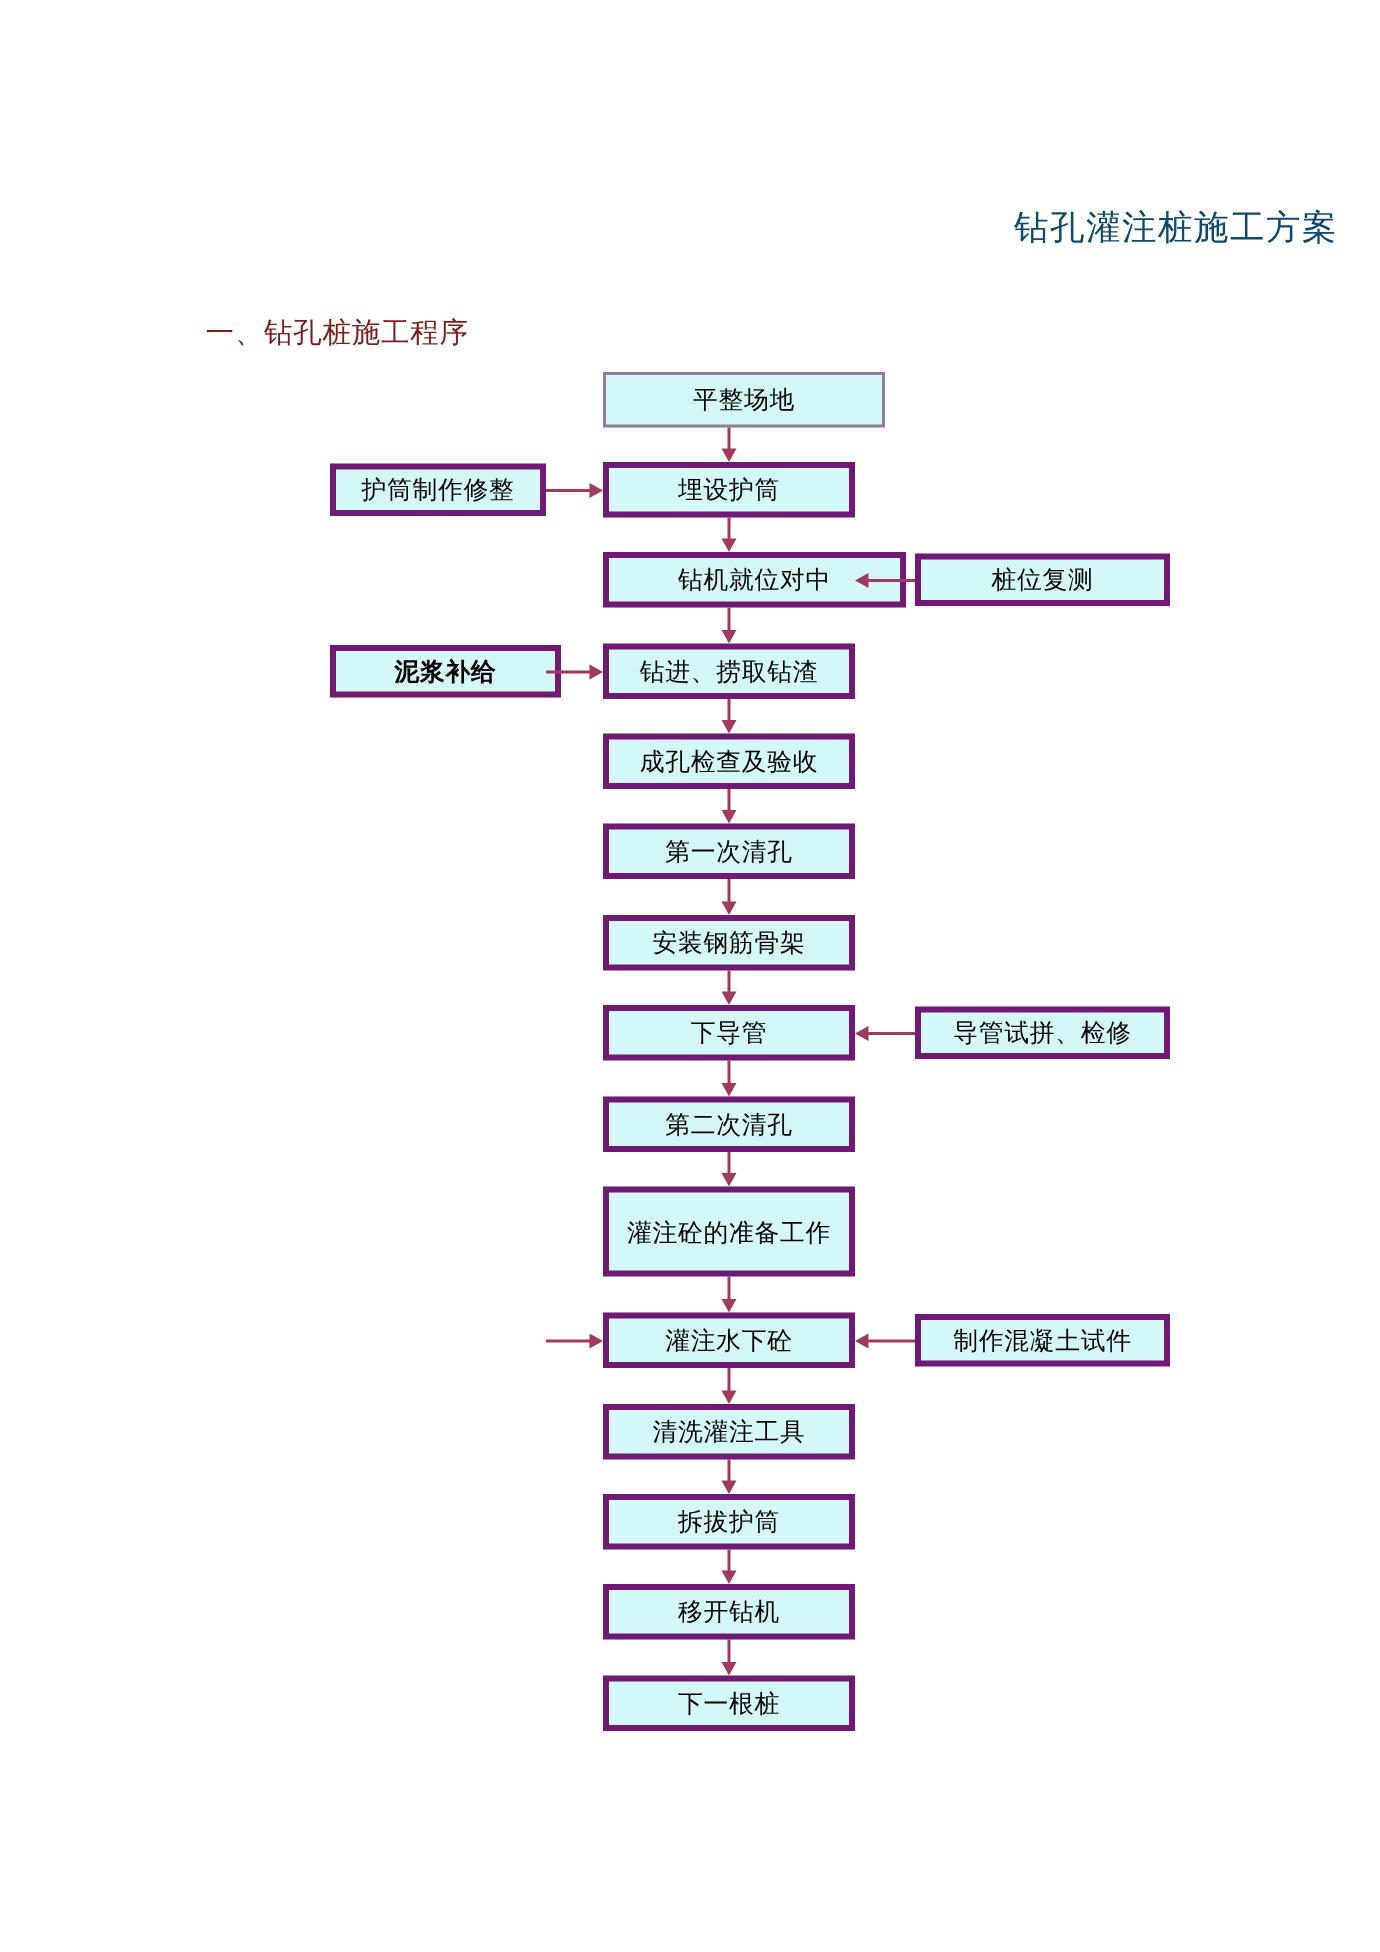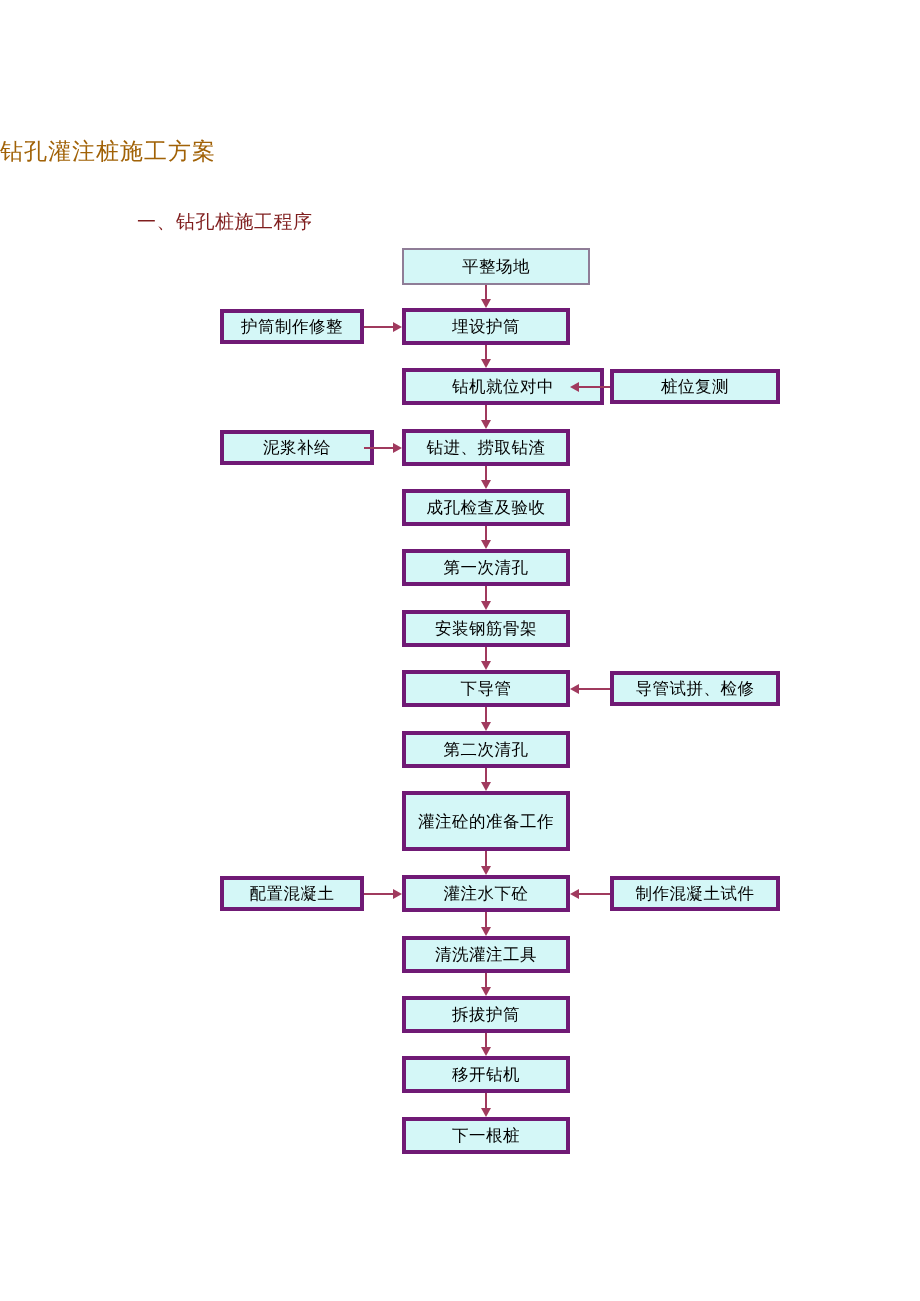--- a/index.html
+++ b/index.html
@@ -22,24 +22,24 @@
     height: 1301px;
     background: #ffffff;
   }
 
   
   .doc-title {
     position: absolute;
     left: 0;
     top: 136px;
     width: 892px;
-    text-align: left;
+    text-align: right;
     font-size: 23px;
     letter-spacing: 1px;
-    color: #a16207;
+    color: #0c4a6e;
     font-family: "Liberation Serif", "DejaVu Serif", serif;
   }
   .section-heading {
     position: absolute;
     left: 137px;
     top: 209px;
     font-size: 19px;
     letter-spacing: 0.5px;
     color: #7f1d1d;
   }
@@ -125,22 +125,21 @@
       <div class="node" style="left: 402px; top: 610px; width: 168px; height: 37px;">安装钢筋骨架</div>
       <div class="node" style="left: 402px; top: 670px; width: 168px; height: 37px;">下导管</div>
       <div class="node" style="left: 402px; top: 731px; width: 168px; height: 37px;">第二次清孔</div>
       <div class="node" style="left: 402px; top: 791px; width: 168px; height: 60px;">灌注砼的准备工作</div>
       <div class="node" style="left: 402px; top: 875px; width: 168px; height: 37px;">灌注水下砼</div>
       <div class="node" style="left: 402px; top: 936px; width: 168px; height: 37px;">清洗灌注工具</div>
       <div class="node" style="left: 402px; top: 996px; width: 168px; height: 37px;">拆拔护筒</div>
       <div class="node" style="left: 402px; top: 1056px; width: 168px; height: 37px;">移开钻机</div>
       <div class="node" style="left: 402px; top: 1117px; width: 168px; height: 37px;">下一根桩</div>
       <div class="node" style="left: 220px; top: 309px; width: 144px; height: 35px;">护筒制作修整</div>
-      <div class="node" style="left: 220px; top: 430px; width: 154px; height: 35px;">泥浆补给</div>
-      <div class="node" style="left: 220px; top: 876px; width: 144px; height: 35px;">配置混凝土</div>
+      <div class="node" style="left: 220px; top: 430px; width: 154px; height: 35px; font-weight: bold;">泥浆补给</div>
       <div class="node" style="left: 610px; top: 369px; width: 170px; height: 35px;">桩位复测</div>
       <div class="node" style="left: 610px; top: 671px; width: 170px; height: 35px;">导管试拼、检修</div>
       <div class="node" style="left: 610px; top: 876px; width: 170px; height: 35px;">制作混凝土试件</div>
       <div class="vline" style="left: 485px; top: 285px; height: 15px;"></div>
       <div class="arrow-down" style="left: 481px; top: 299px;"></div>
       <div class="vline" style="left: 485px; top: 345px; height: 15px;"></div>
       <div class="arrow-down" style="left: 481px; top: 359px;"></div>
       <div class="vline" style="left: 485px; top: 405px; height: 16px;"></div>
       <div class="arrow-down" style="left: 481px; top: 420px;"></div>
       <div class="vline" style="left: 485px; top: 466px; height: 15px;"></div>

